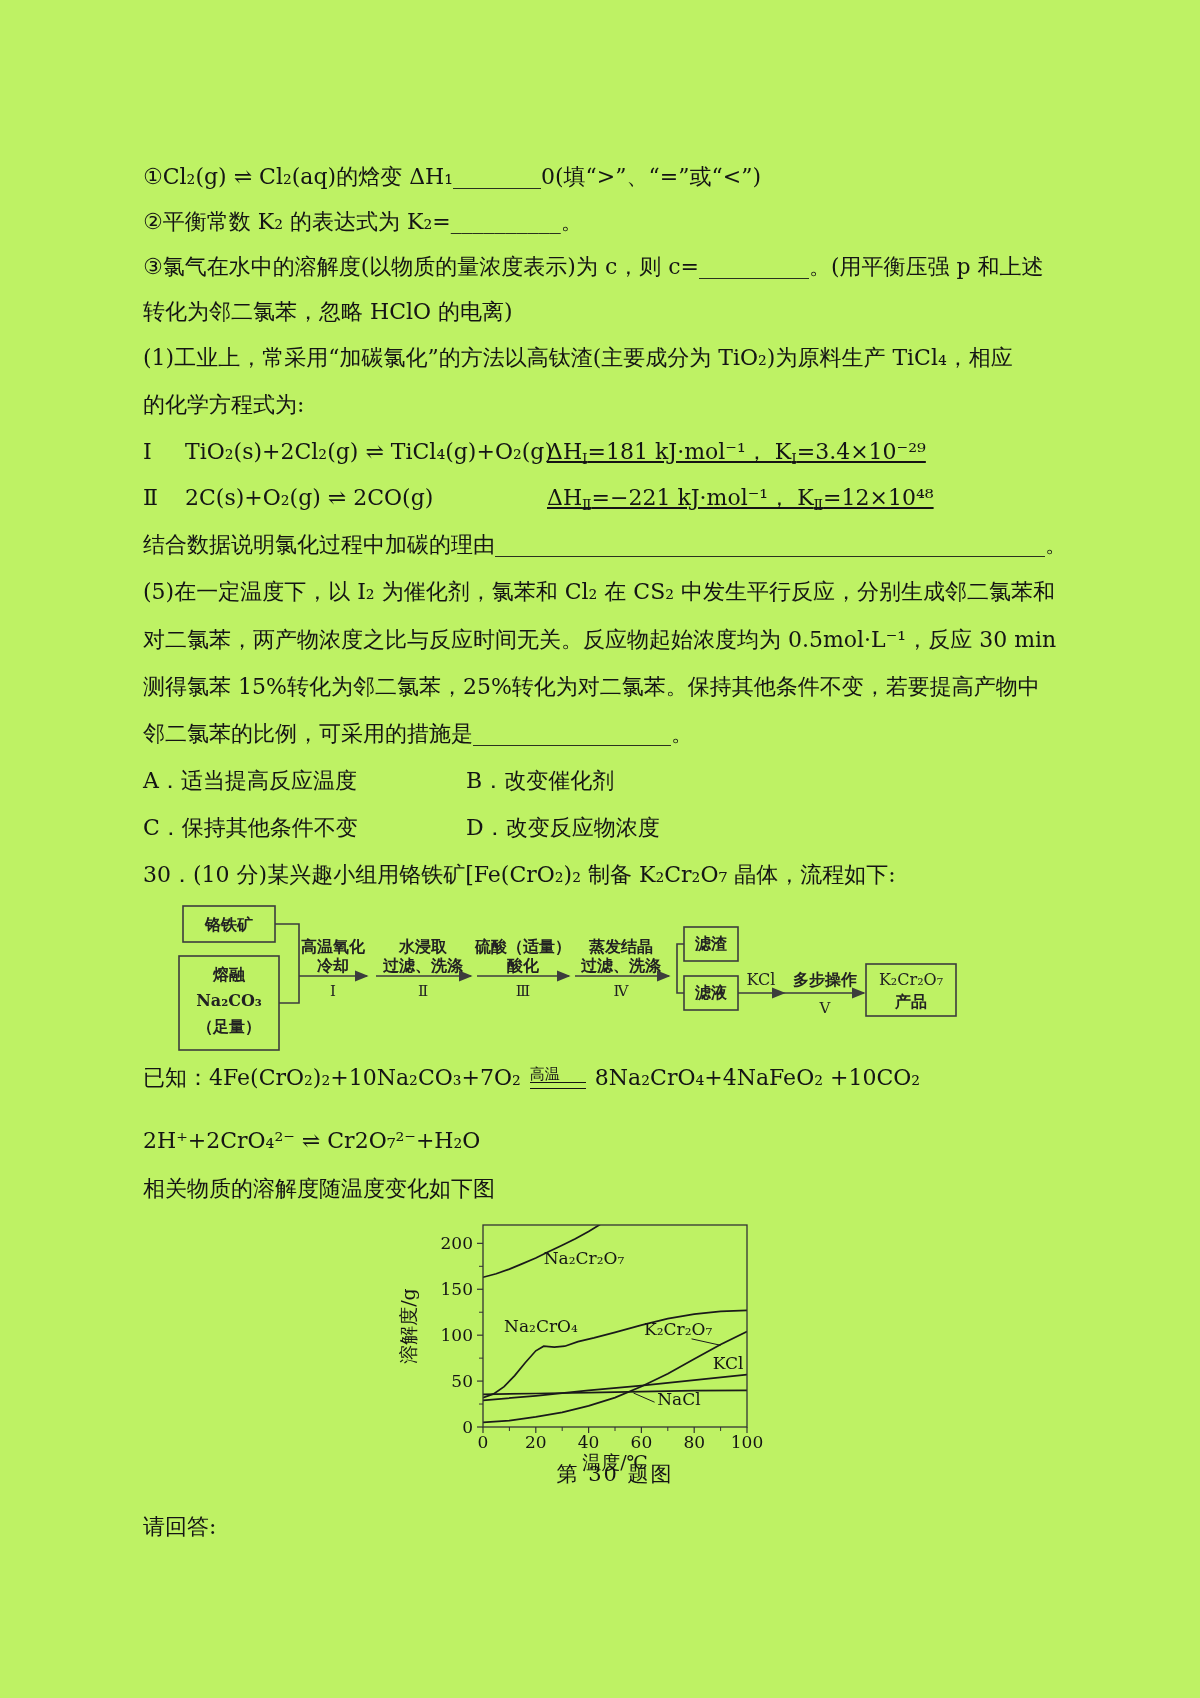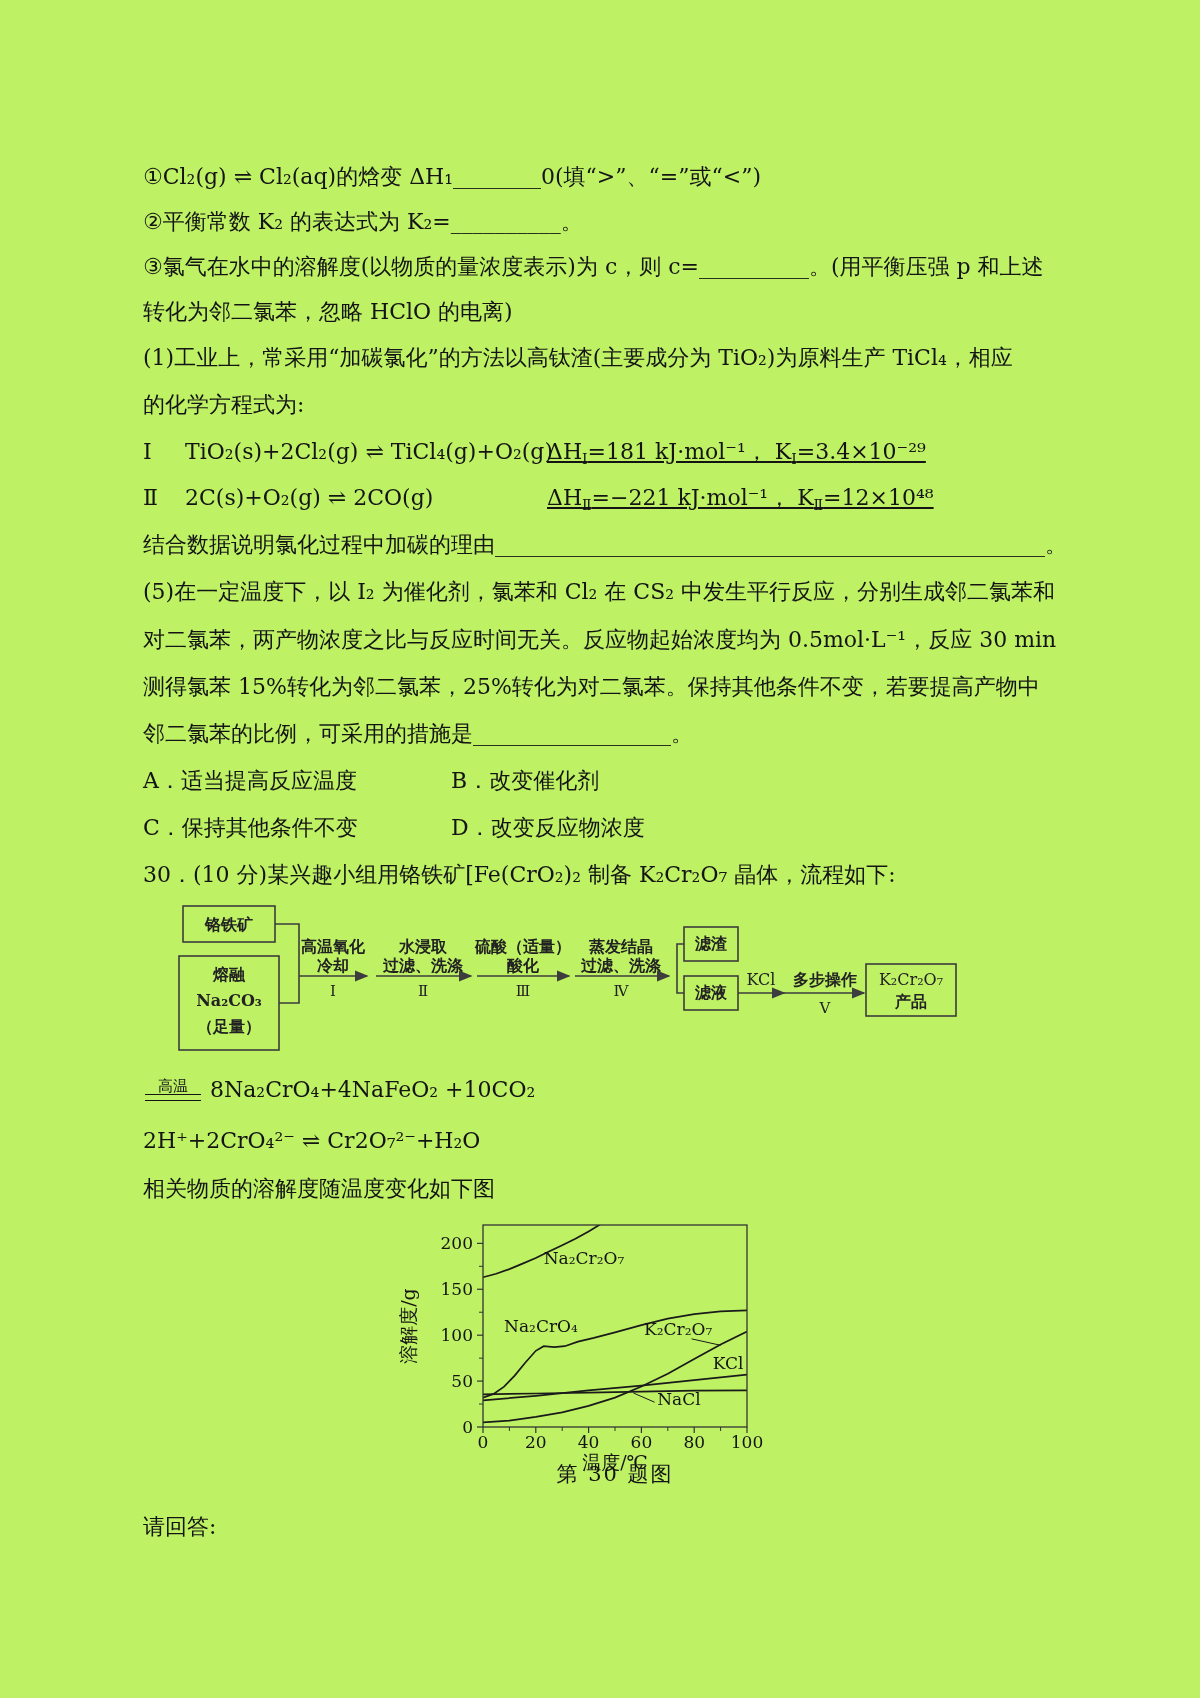--- a/index.html
+++ b/index.html
@@ -6,23 +6,23 @@
   .page{
     position:relative;width:1200px;height:1698px;margin:0 auto;background:#bef264;
     font-family:"DejaVu Serif","DejaVu Sans",serif;color:#141414;overflow:hidden;
   }
   .line{position:absolute;left:143px;width:940px;font-size:22px;line-height:30px;white-space:nowrap;}
   .rx{display:flex;align-items:baseline;}
   .rx-num{width:42px;flex:0 0 42px;}
   .rx-eq{width:362px;flex:0 0 362px;}
   .rx-th{flex:1;text-decoration:underline;}
   sub{font-size:14px;}
-  .opt-b{position:absolute;left:308px;top:0;}
+  .opt-b{position:absolute;left:323px;top:0;}
   .known-row{display:flex;align-items:center;gap:7px;}
-  .cond-stack{display:inline-flex;flex-direction:column;align-items:center;margin:16px 2px;}
+  .cond-stack{display:inline-flex;flex-direction:column;margin:4px 2px;}
   .cond-text{font-size:15px;line-height:16px;}
   .dline{display:inline-block;width:56px;height:5px;border-top:1.6px solid #141414;border-bottom:1.6px solid #141414;}
   .fc-svg{position:absolute;left:172px;top:896px;}
   .fc-box{fill:none;stroke:#3d3d3d;stroke-width:1.6;}
   .fc-line{stroke:#3d3d3d;stroke-width:1.6;fill:none;}
   .fc-label{font-size:16px;font-weight:600;fill:#222;text-anchor:middle;}
   .fc-boxtext{font-size:16px;font-weight:600;fill:#222;text-anchor:middle;}
   .fc-num{font-size:15px;fill:#222;text-anchor:middle;font-weight:400;}
   .fc-kcl{font-size:16px;fill:#222;text-anchor:middle;font-weight:400;}
   .chart-svg{position:absolute;left:385px;top:1200px;font-family:"DejaVu Serif","DejaVu Sans",serif;}
@@ -115,20 +115,21 @@
     <line class="fc-line" x1="612" y1="97" x2="692" y2="97" marker-end="url(#ah)"></line>
     <text class="fc-label" x="653" y="89">多步操作</text>
     <text class="fc-num" x="653" y="117">Ⅴ</text>
 
     <rect class="fc-box" x="694" y="68" width="90" height="52"></rect>
     <text class="fc-kcl" x="739" y="89">K₂Cr₂O₇</text>
     <text class="fc-boxtext" x="739" y="111">产品</text>
   </svg>
 
   <div class="line known-row" style="top:1062px">
+    <span>已知：4Fe(CrO₂)₂+10Na₂CO₃+7O₂</span>
     <span class="cond-stack">
       <span class="cond-text">高温</span>
       <span class="dline"></span>
     </span>
     <span>8Na₂CrO₄+4NaFeO₂ +10CO₂</span>
   </div>
   <div class="line" style="top:1126px">2H⁺+2CrO₄²⁻ ⇌ Cr2O₇²⁻+H₂O</div>
   <div class="line" style="top:1174px">相关物质的溶解度随温度变化如下图</div>
 
   <svg id="chart-svg" class="chart-svg" width="400" height="280">

